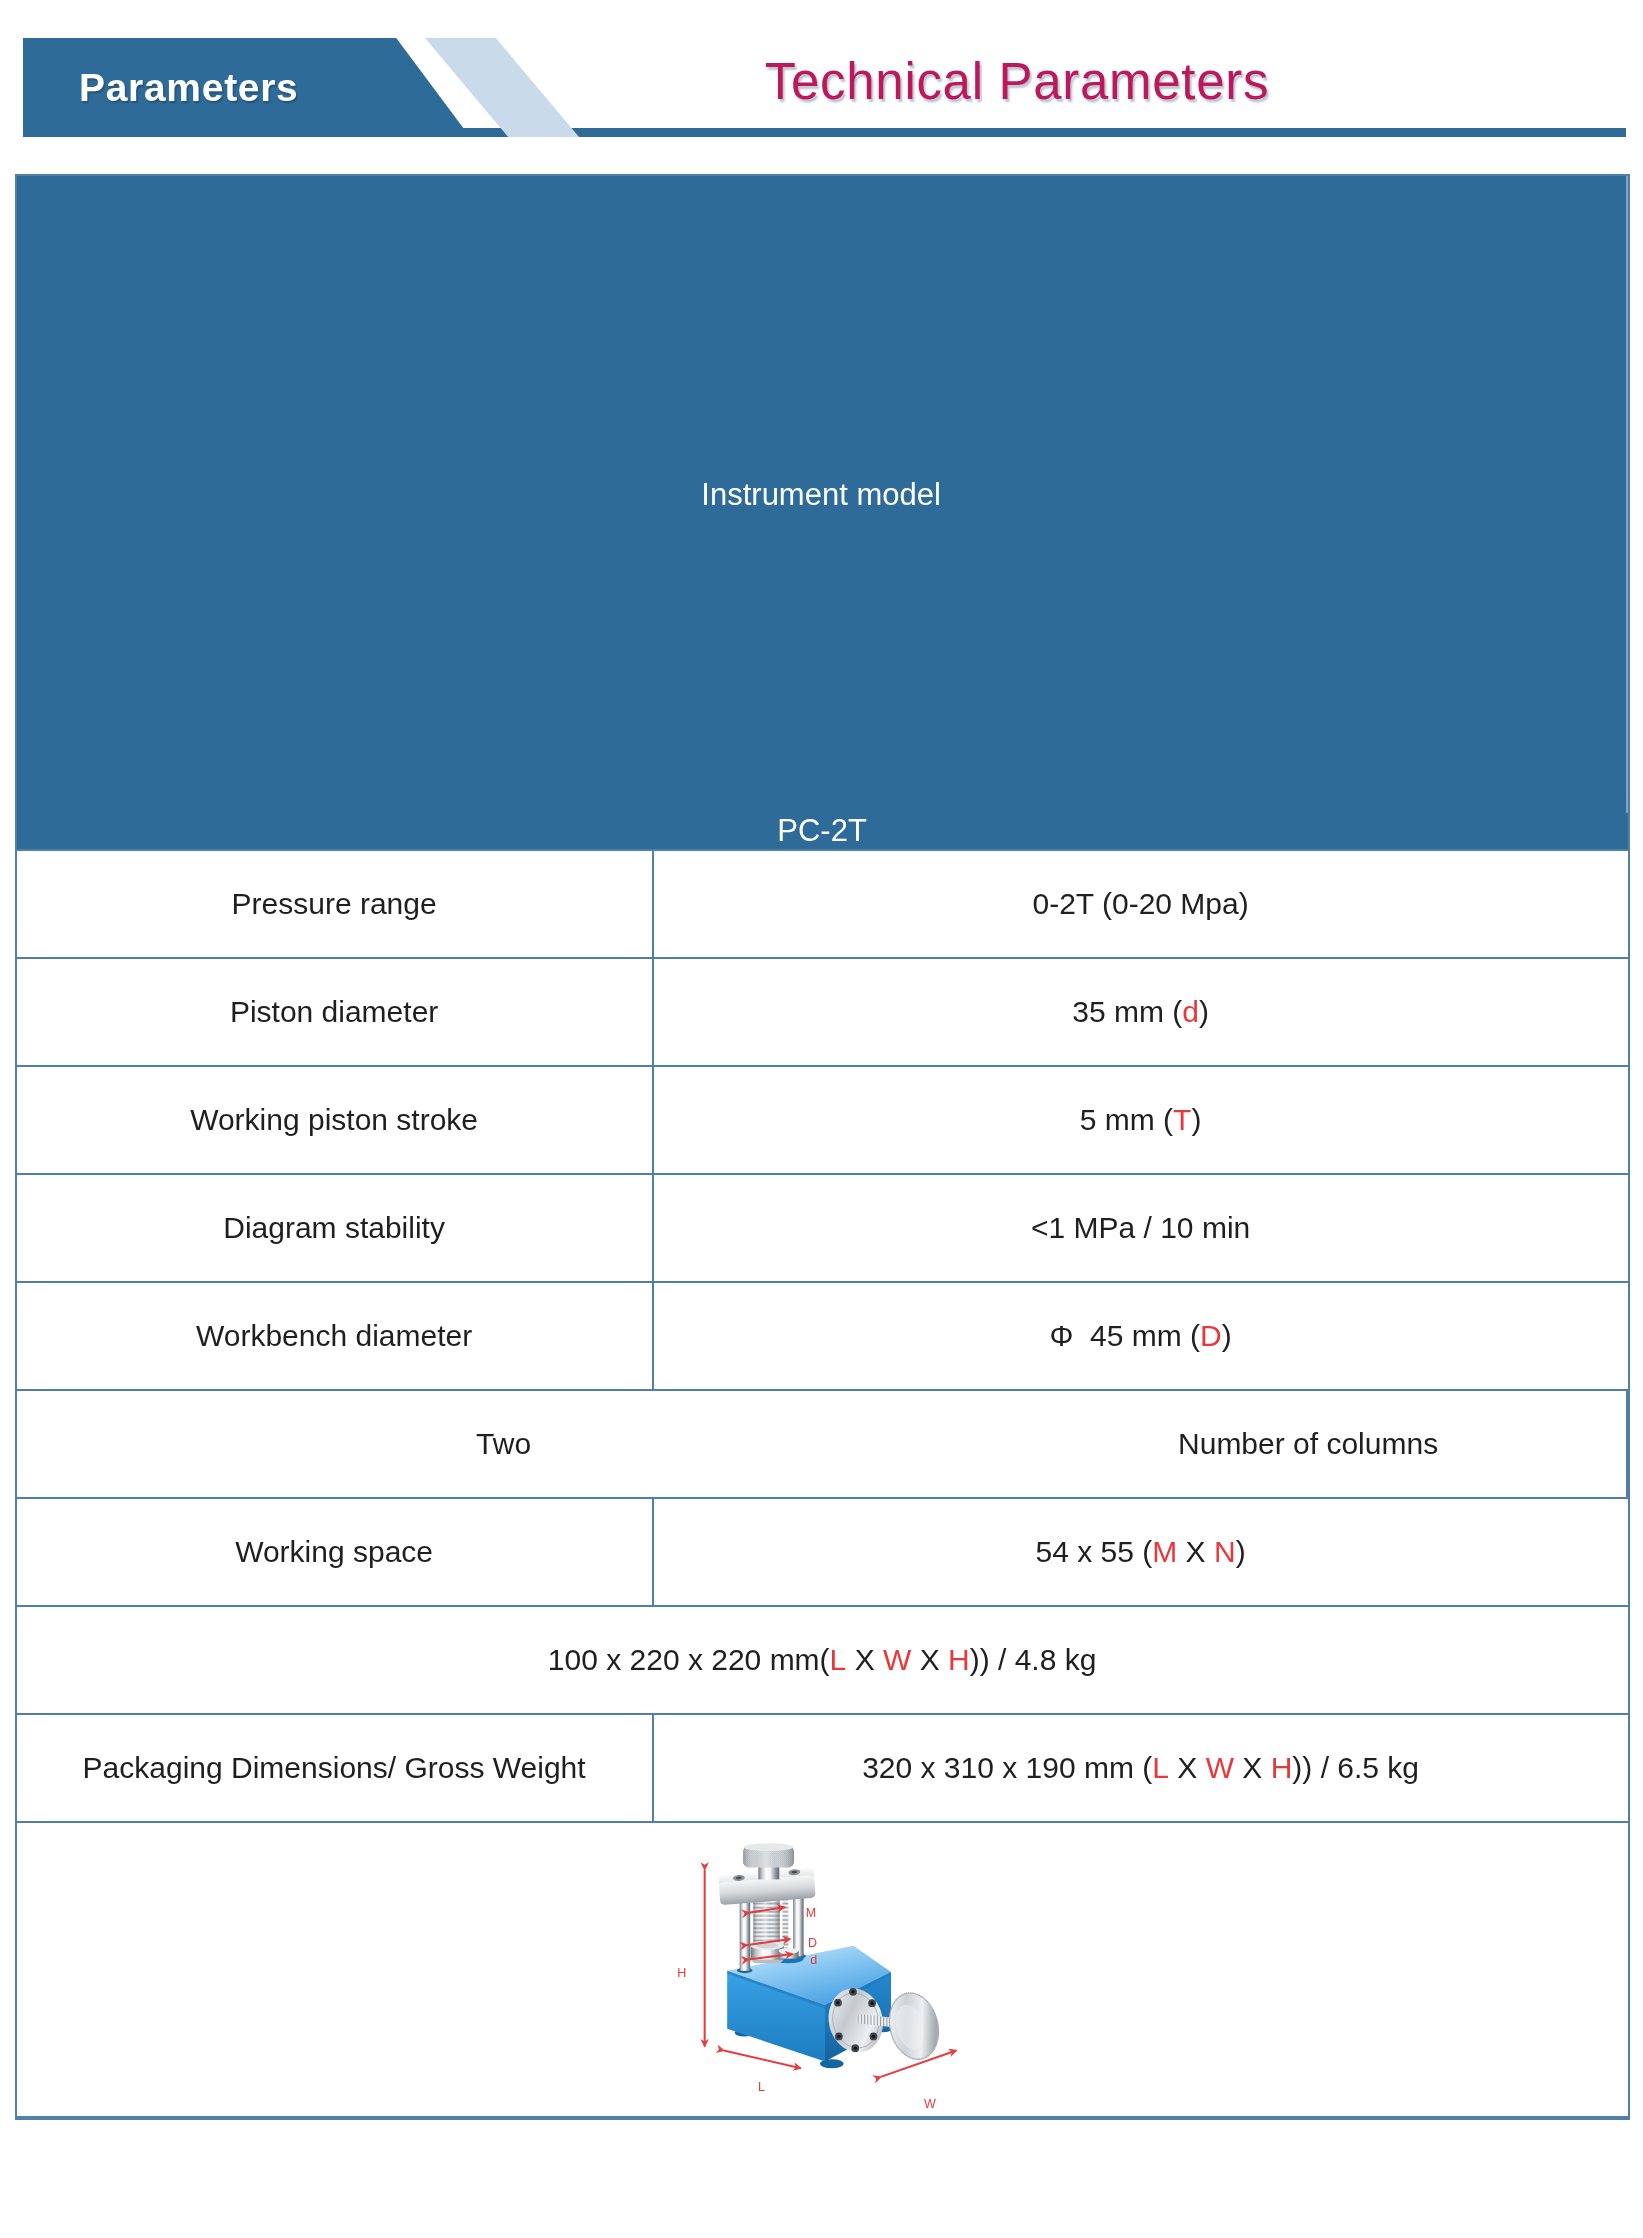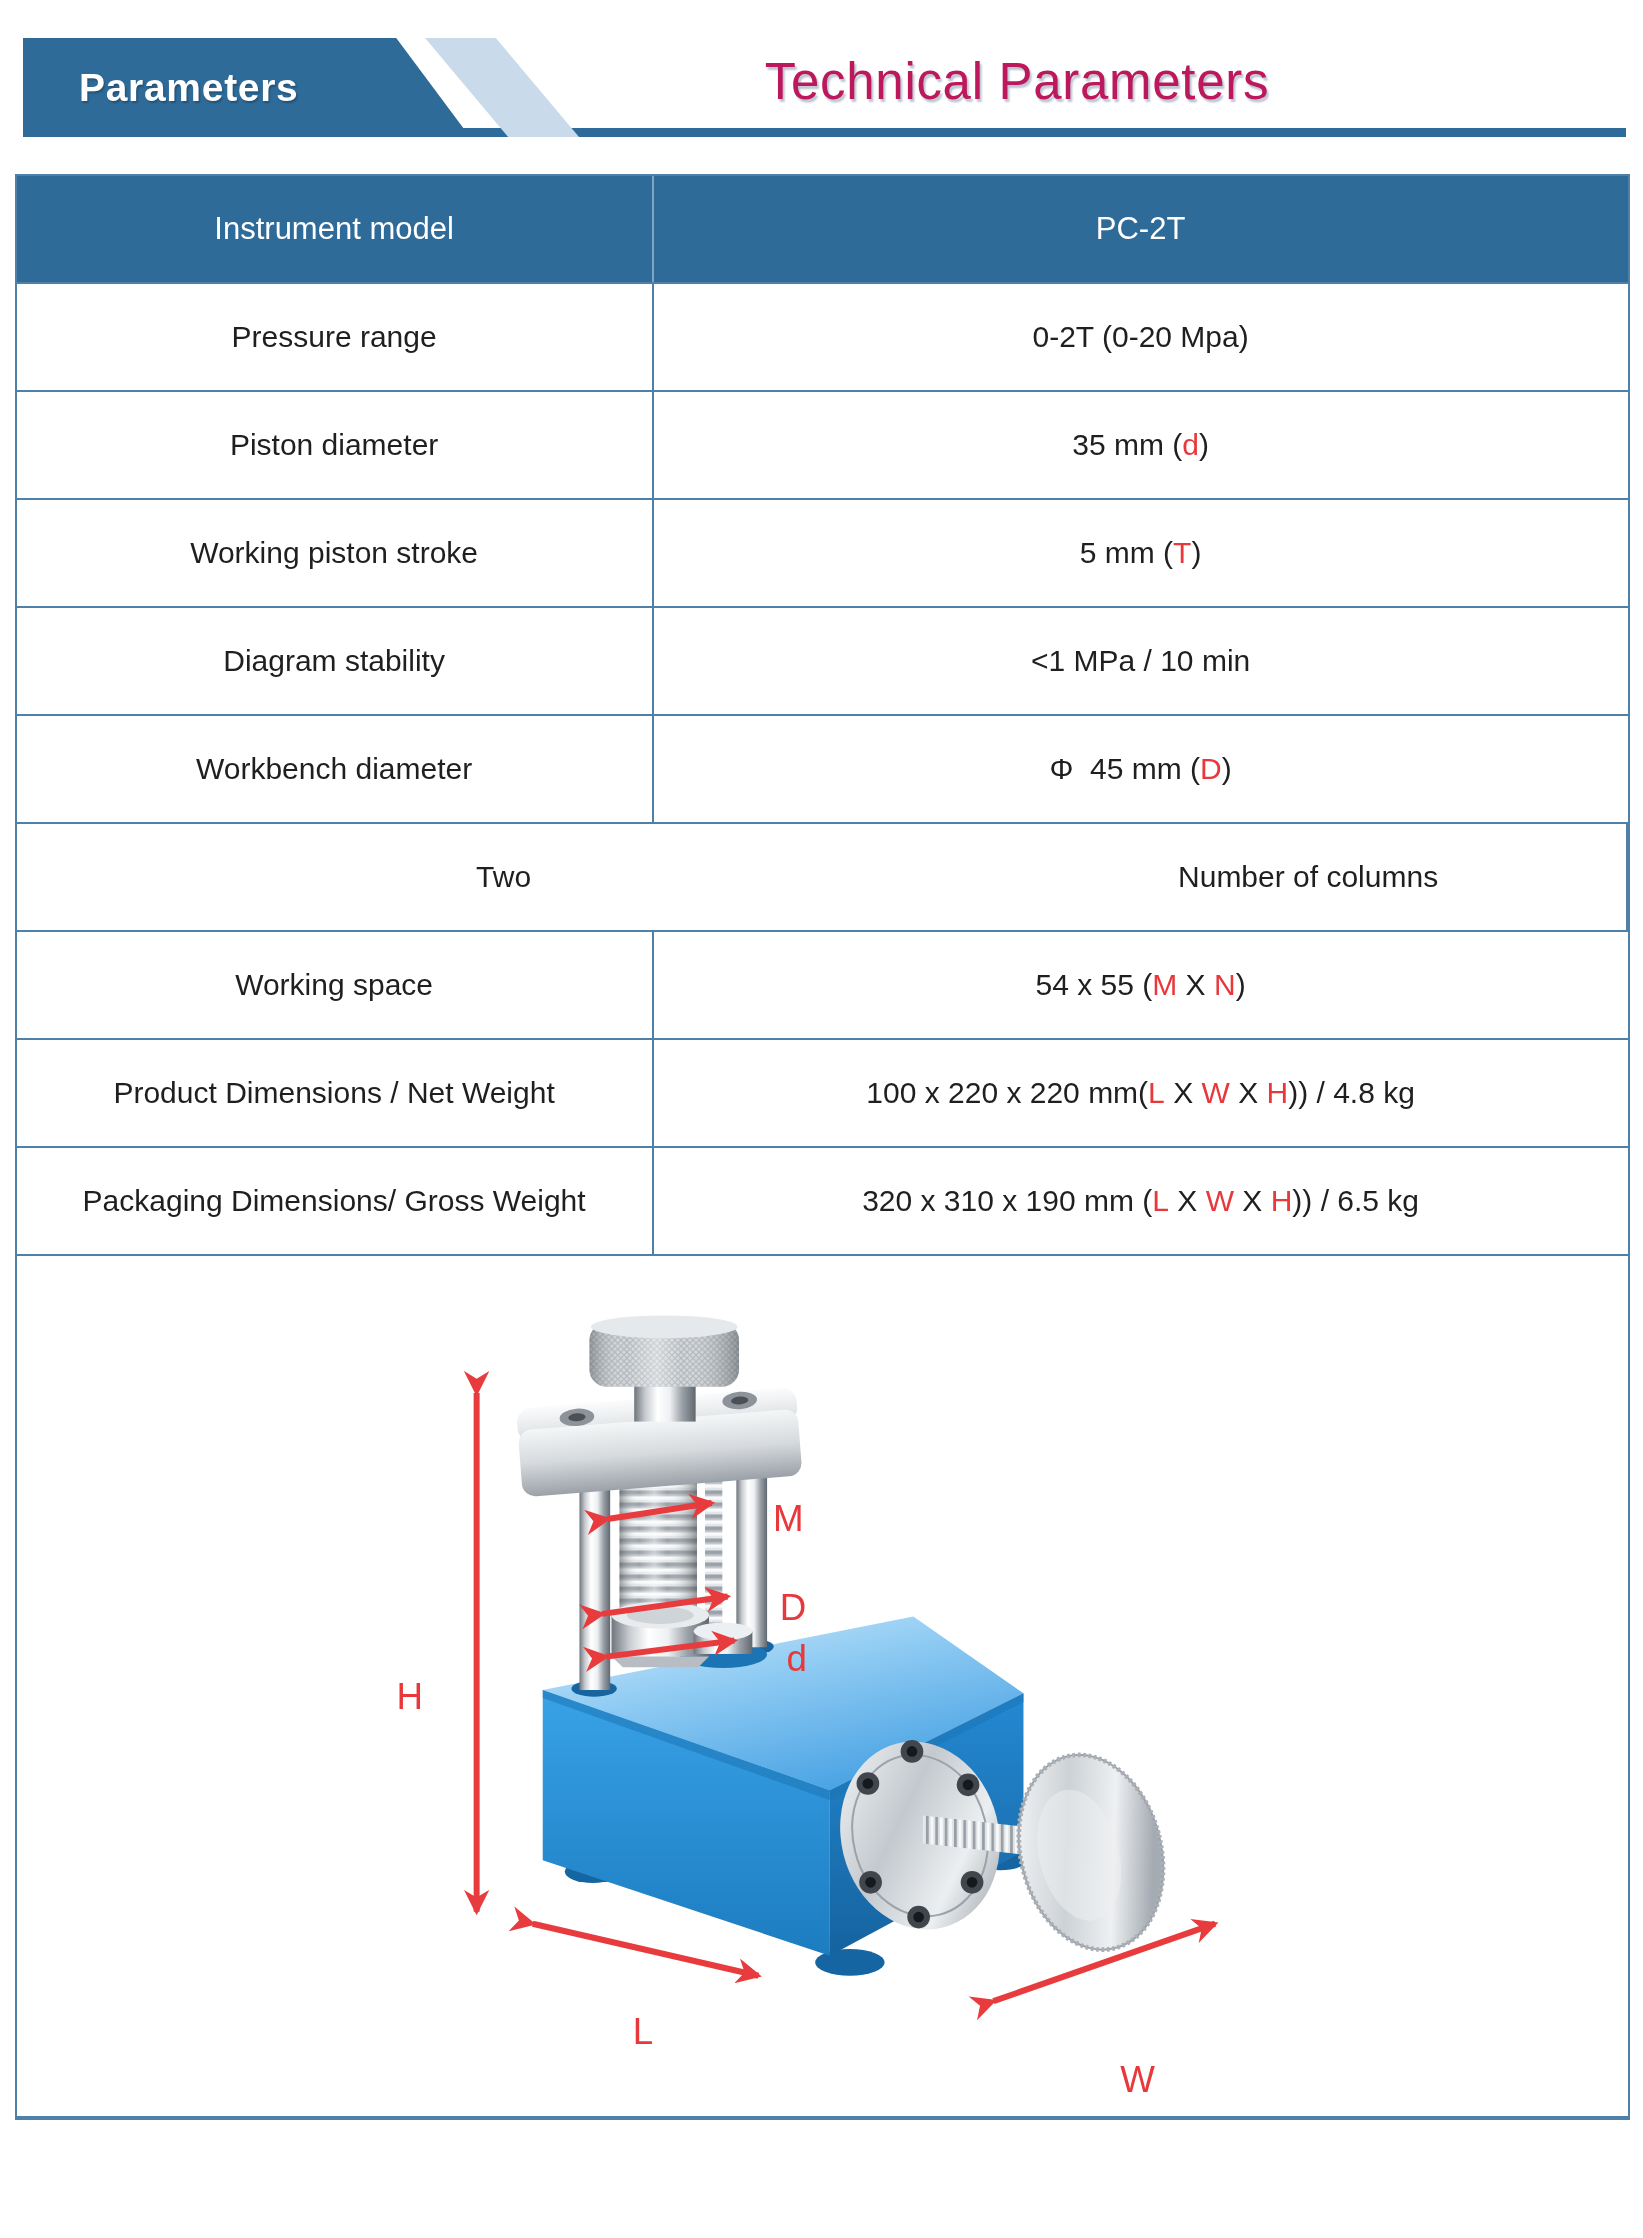--- a/index.html
+++ b/index.html
@@ -17,21 +17,21 @@
           clip-path:polygon(0 0,46% 0,100% 100%,54% 100%);}
   #title{position:absolute;left:658px;top:52px;width:718px;text-align:center;
          font-size:51px;font-weight:normal;color:#be185d;letter-spacing:0.7px;
          text-shadow:2px 2.7px 2px #bcc7d2;}
 
   
   #spec{position:absolute;left:14.6px;top:174px;width:1615px;height:1946px;
         border:2.7px solid #4F81A8;border-bottom-width:4.7px;box-sizing:border-box;
         display:flex;flex-direction:column;}
   .trow{display:flex;flex:0 0 108px;border-bottom:2px solid #4F81A8;box-sizing:border-box;}
-  .trow.head{background:#2F6B99;}
+  .trow.head{background:#2F6B99;flex-direction:column;}
   .trow.diag{flex:1 1 auto;border-bottom:none;}
   .cell{display:flex;align-items:center;justify-content:center;box-sizing:border-box;}
   .cell.label{flex:0 0 637px;border-right:2px solid #4F81A8;font-size:30px;color:#1f1f1f;text-align:center;}
   .cell.value{flex:1 1 auto;font-size:30px;color:#1f1f1f;text-align:center;}
   .trow.head .cell{color:#ffffff;font-size:31px;}
   .seg{white-space:pre;}
   .red{color:#E8383B;}
   .diaglabel{flex-direction:column;font-size:30px;line-height:2.55;}
   .diagcell{position:relative;padding:0;}
   .diagcell svg{position:absolute;left:0;top:0;width:100%;height:100%;}
@@ -109,21 +109,20 @@
       <div class="cell value">
         <span class="seg">54 x 55 (</span>
           <span class="seg red">M</span>
           <span class="seg"> X </span>
           <span class="seg red">N</span>
           <span class="seg">)</span>
       </div>
     </div>
 
     <div class="trow">
-      <div class="cell label">Product Dimensions / Net Weight</div>
       <div class="cell value">
         <span class="seg">100 x 220 x 220 mm(</span>
           <span class="seg red">L</span>
           <span class="seg"> X </span>
           <span class="seg red">W</span>
           <span class="seg"> X </span>
           <span class="seg red">H</span>
           <span class="seg">)) / 4.8 kg</span>
       </div>
     </div>

